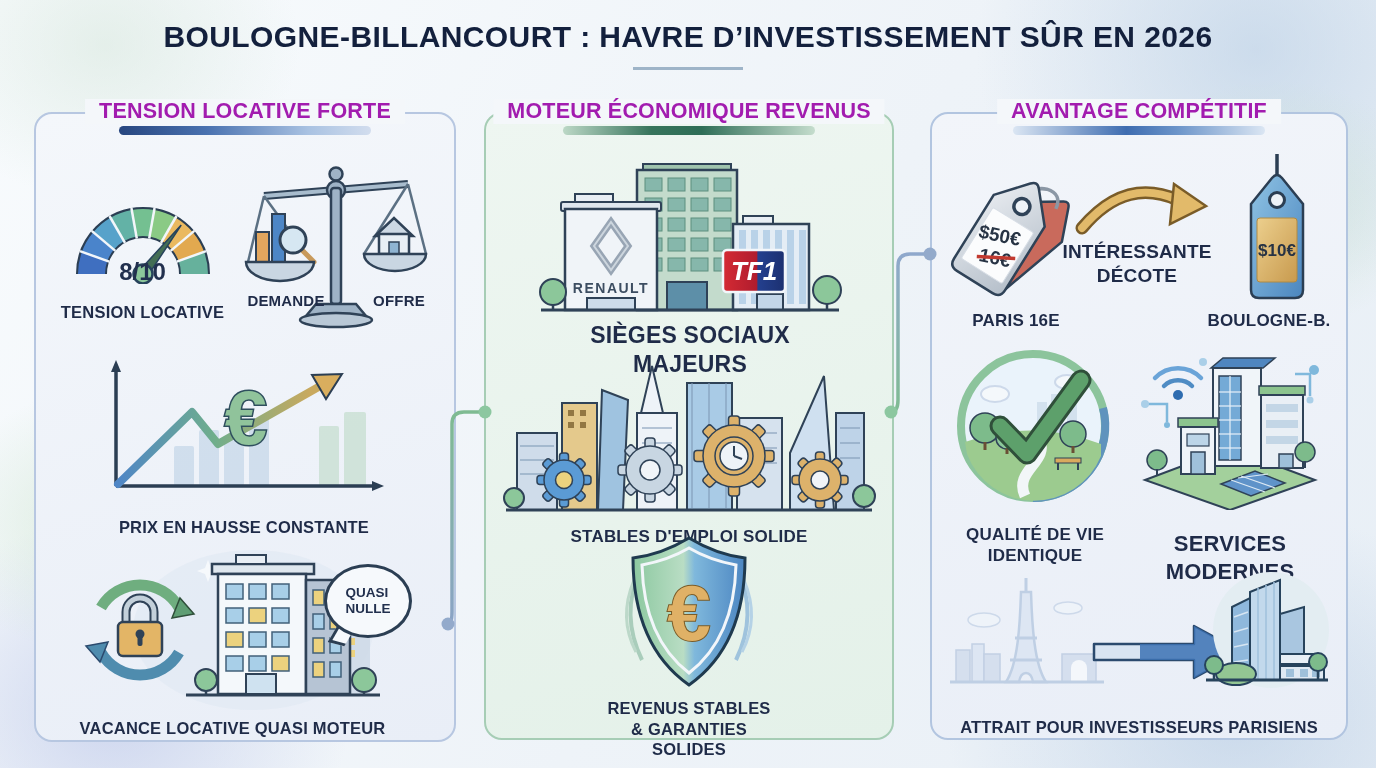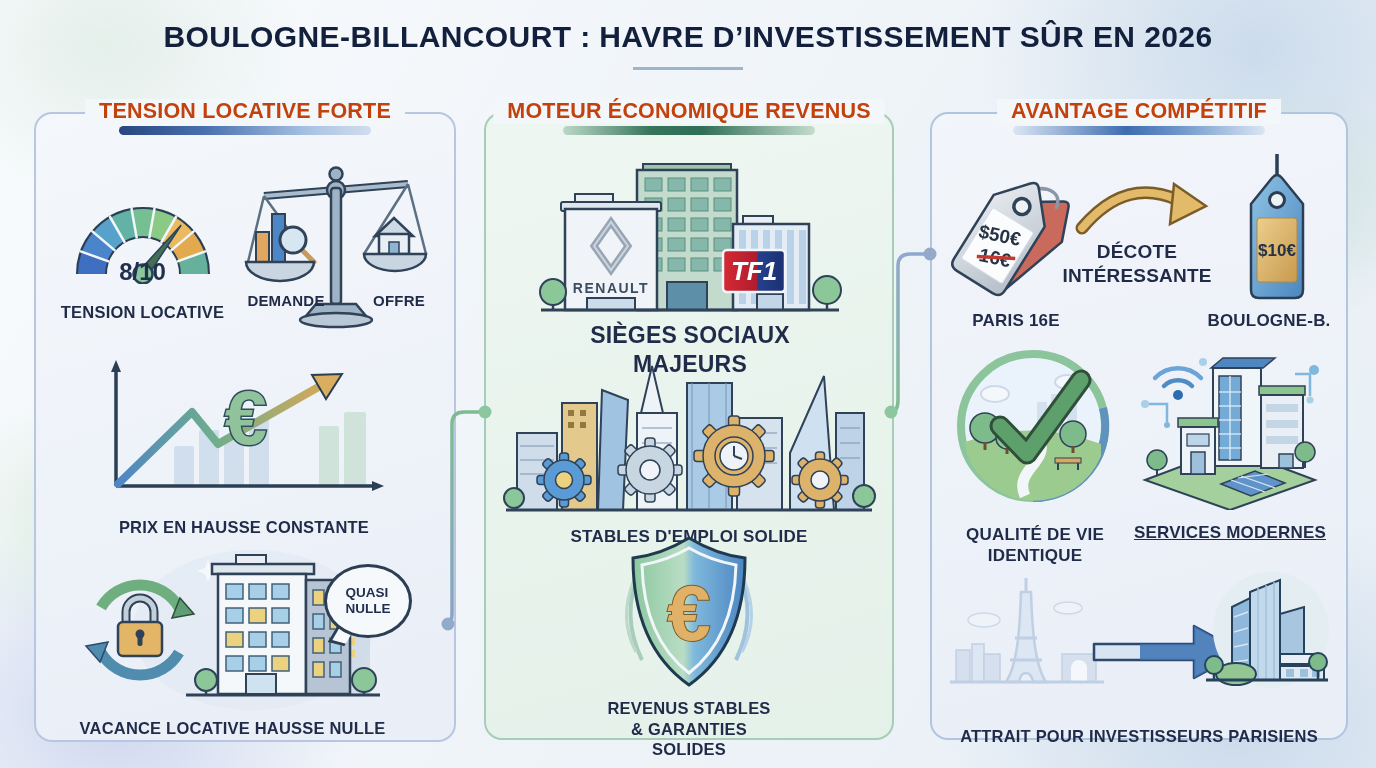--- a/index.html
+++ b/index.html
@@ -20,21 +20,21 @@
 
   .panel{position:absolute;border-radius:18px;border:2.5px solid #b7c7e1;}
   .panel-tension{left:34px;top:112px;width:418px;height:626px;
     background:linear-gradient(165deg,#f4f7fb 0%,#e9eef7 100%);}
   .panel-economy{left:484px;top:112px;width:406px;height:624px;border-color:#a6cdb5;
     background:linear-gradient(165deg,#eef6f1 0%,#e4f1e9 100%);}
   .panel-advantage{left:930px;top:112px;width:414px;height:624px;border-color:#b2c5e0;
     background:linear-gradient(165deg,#f2f5fa 0%,#e9eef7 100%);}
 
   .panel-header{position:absolute;top:-15px;left:50%;transform:translateX(-50%);
-    background:#f4f7fa;padding:0 14px;font-size:21.5px;font-weight:800;color:#c2410c;
+    background:#f4f7fa;padding:0 14px;font-size:21.5px;font-weight:800;color:#a21caf;
     white-space:nowrap;letter-spacing:.2px;text-align:center;}
   .header-bar{position:absolute;top:12px;left:50%;transform:translateX(-50%);
     width:252px;height:9px;border-radius:5px;}
   .bar-tension{background:linear-gradient(90deg,#27467f 0%,#4a72b0 35%,#a9c2e2 75%,#d2ddee 100%);}
   .bar-economy{background:linear-gradient(90deg,#bcd8c6 0%,#37745c 35%,#2f6e57 55%,#c5ddcd 100%);}
   .bar-advantage{background:linear-gradient(90deg,#dbe6f3 0%,#3e6cb0 45%,#6b94c9 65%,#dbe6f3 100%);}
 
   .lbl{font-weight:800;color:#1f2b48;text-align:center;line-height:1.25;letter-spacing:.2px;}
   .abs{position:absolute;}
 
@@ -66,23 +66,23 @@
 
   .tag-paris{position:absolute;left:12px;top:46px;}
   .arrow-gold{position:absolute;left:142px;top:66px;}
   .decote-label{position:absolute;left:117px;top:126px;width:176px;font-size:19px;line-height:1.28;}
   .tag-boulogne{position:absolute;left:295px;top:38px;}
   .paris-label{position:absolute;left:9px;top:196px;width:150px;font-size:17px;}
   .boulogne-label{position:absolute;left:262px;top:196px;width:150px;font-size:17px;}
   .quality-block{position:absolute;left:18px;top:232px;width:170px;text-align:center;}
   .quality-label{margin-top:16px;font-size:17px;}
   .services-block{position:absolute;left:196px;top:238px;width:204px;text-align:center;}
-  .services-label{margin-top:8px;font-size:17px;text-decoration:underline;}
+  .services-label{margin-top:16px;font-size:22px;}
   .attract-block{position:absolute;left:10px;top:448px;width:394px;text-align:center;}
-  .attract-label{margin-top:20px;font-size:16.5px;}
+  .attract-label{margin-top:11px;font-size:16.5px;}
 
   .connector{position:absolute;z-index:5;}
   .footer{position:absolute;left:0;bottom:0;width:100%;height:30px;background:rgba(251,253,254,.92);
     text-align:center;line-height:28px;font-size:12.5px;color:#64788e;}
 
   svg text{font-family:"Liberation Sans","DejaVu Sans",sans-serif;}
   .svg-price{font-size:19px;font-weight:800;fill:#273344;}
   .svg-price-sm{font-size:17px;font-weight:800;fill:#273344;}
 </style>
 </head>
@@ -233,21 +233,21 @@
         <path d="M 33 65.5 A 45 45 0 0 1 111 65.5" fill="none" stroke="#6fae7f" stroke-width="11"></path>
         <polygon points="112,56 126,72 104,76" fill="#5f9e74" stroke="#2f4f3a" stroke-width="1.5"></polygon>
         <path d="M 111 110.5 A 45 45 0 0 1 33 110.5" fill="none" stroke="#4f8cae" stroke-width="11"></path>
         <polygon points="32,120 18,104 40,100" fill="#4f8cae" stroke="#2b4a6e" stroke-width="1.5"></polygon>
         <path d="M 58 80 V 70 A 14 14 0 0 1 86 70 V 80" fill="none" stroke="#2f4257" stroke-width="9"></path>
         <path d="M 58 80 V 70 A 14 14 0 0 1 86 70 V 80" fill="none" stroke="#c3d0da" stroke-width="5"></path>
         <rect x="50" y="80" width="44" height="34" rx="5" fill="#e3b566" stroke="#2f4257" stroke-width="2.5"></rect>
         <circle cx="72" cy="92" r="4.5" fill="#2f4257"></circle>
           <rect x="69.5" y="94" width="5" height="10" rx="2" fill="#2f4257"></rect>
       </svg>
-      <div class="vacancy-label lbl">VACANCE LOCATIVE HAUSSE NULLE</div>
+      <div class="vacancy-label lbl">VACANCE LOCATIVE QUASI MOTEUR</div>
     </div>
     <div class="bubble-tail"></div>
     <div class="bubble">
       <div>
           <div>QUASI</div>
       <div>NULLE</div>
         </div>
     </div>
   </div>
 
@@ -461,22 +461,22 @@
 
     <div class="arrow-gold">
       <svg width="135" height="58" viewBox="0 0 135 58">
         <path d="M 8 48 C 40 10 72 6 104 20" fill="none" stroke="#7a5c28" stroke-width="13" stroke-linecap="round"></path>
         <path d="M 8 48 C 40 10 72 6 104 20" fill="none" stroke="#e2ba6a" stroke-width="8" stroke-linecap="round"></path>
         <polygon points="100,4 132,26 96,44" fill="#e2ba6a" stroke="#7a5c28" stroke-width="2.5"></polygon>
       </svg>
     </div>
 
     <div class="decote-label lbl abs">
+      <div>INTÉRESSANTE</div>
       <div>DÉCOTE</div>
-      <div>INTÉRESSANTE</div>
     </div>
 
     <div class="tag-boulogne">
       <svg width="100" height="158" viewBox="0 0 100 158">
         <defs>
           <linearGradient id="bluetagg" x1="0" y1="0" x2="1" y2="1">
             <stop offset="0" stop-color="#8fc3e4"></stop>
               <stop offset="1" stop-color="#4b86bf"></stop>
           </linearGradient>
           <linearGradient id="goldg" x1="0" y1="0" x2="1" y2="1">

